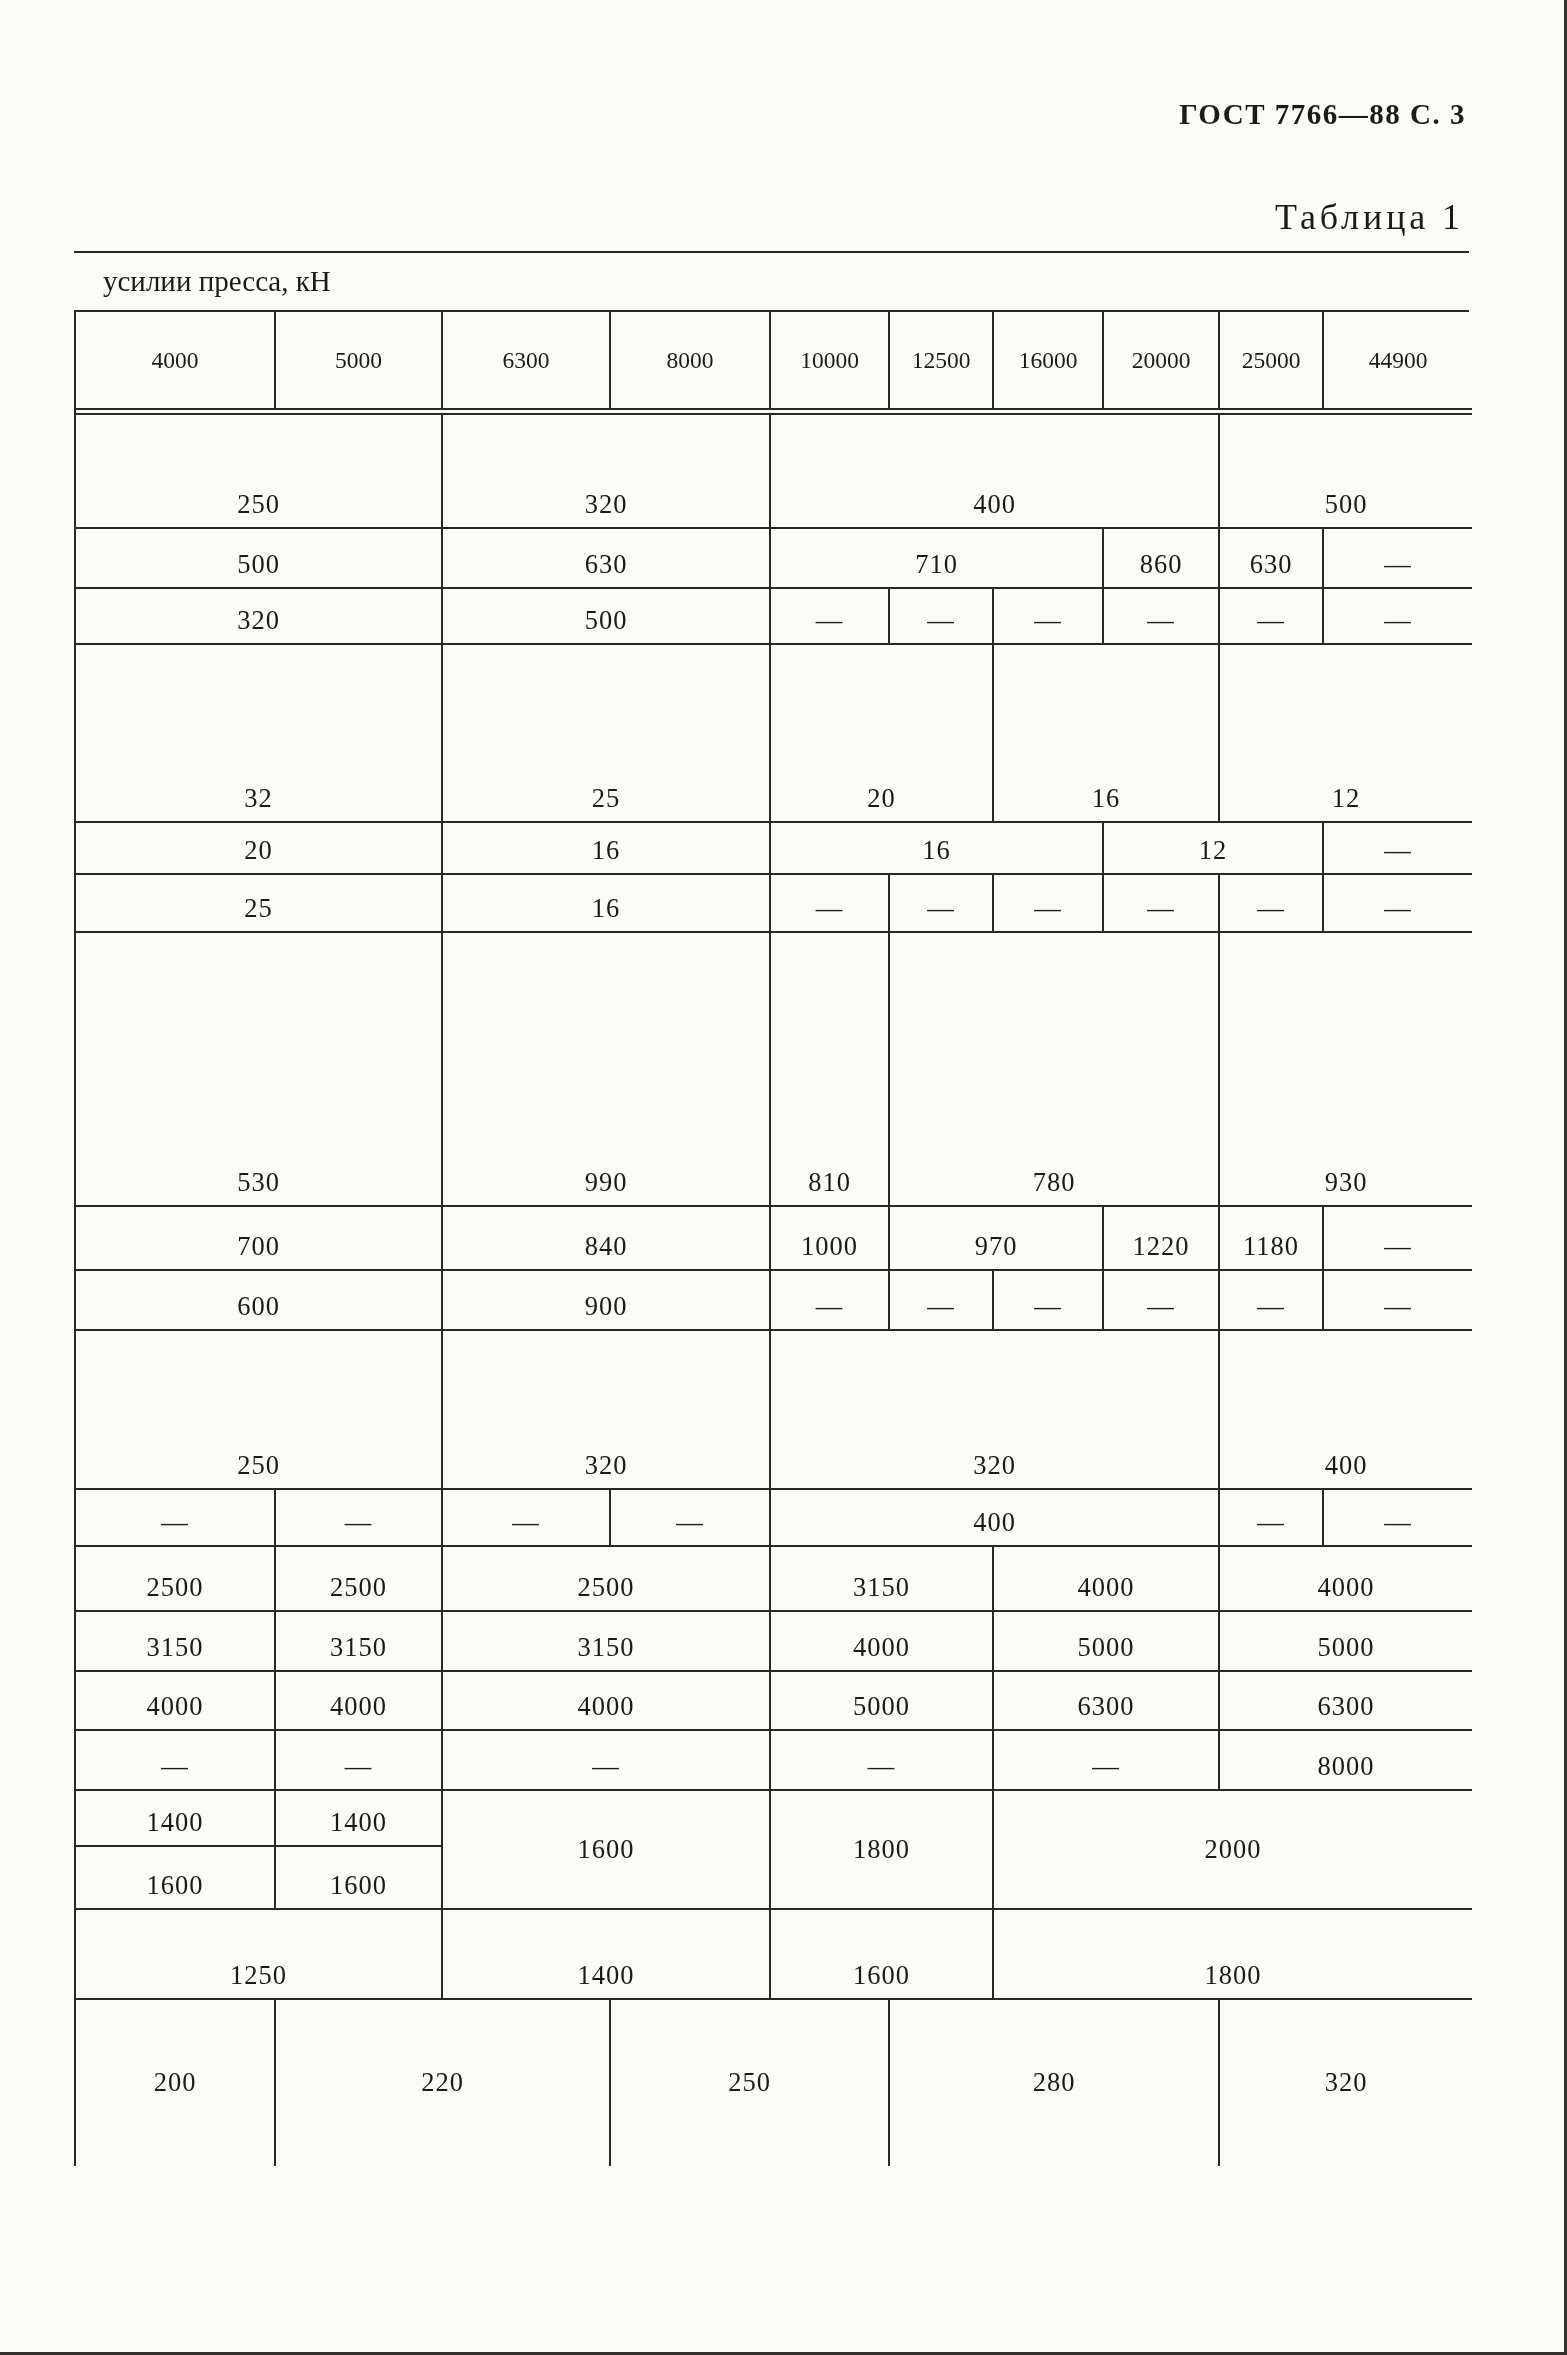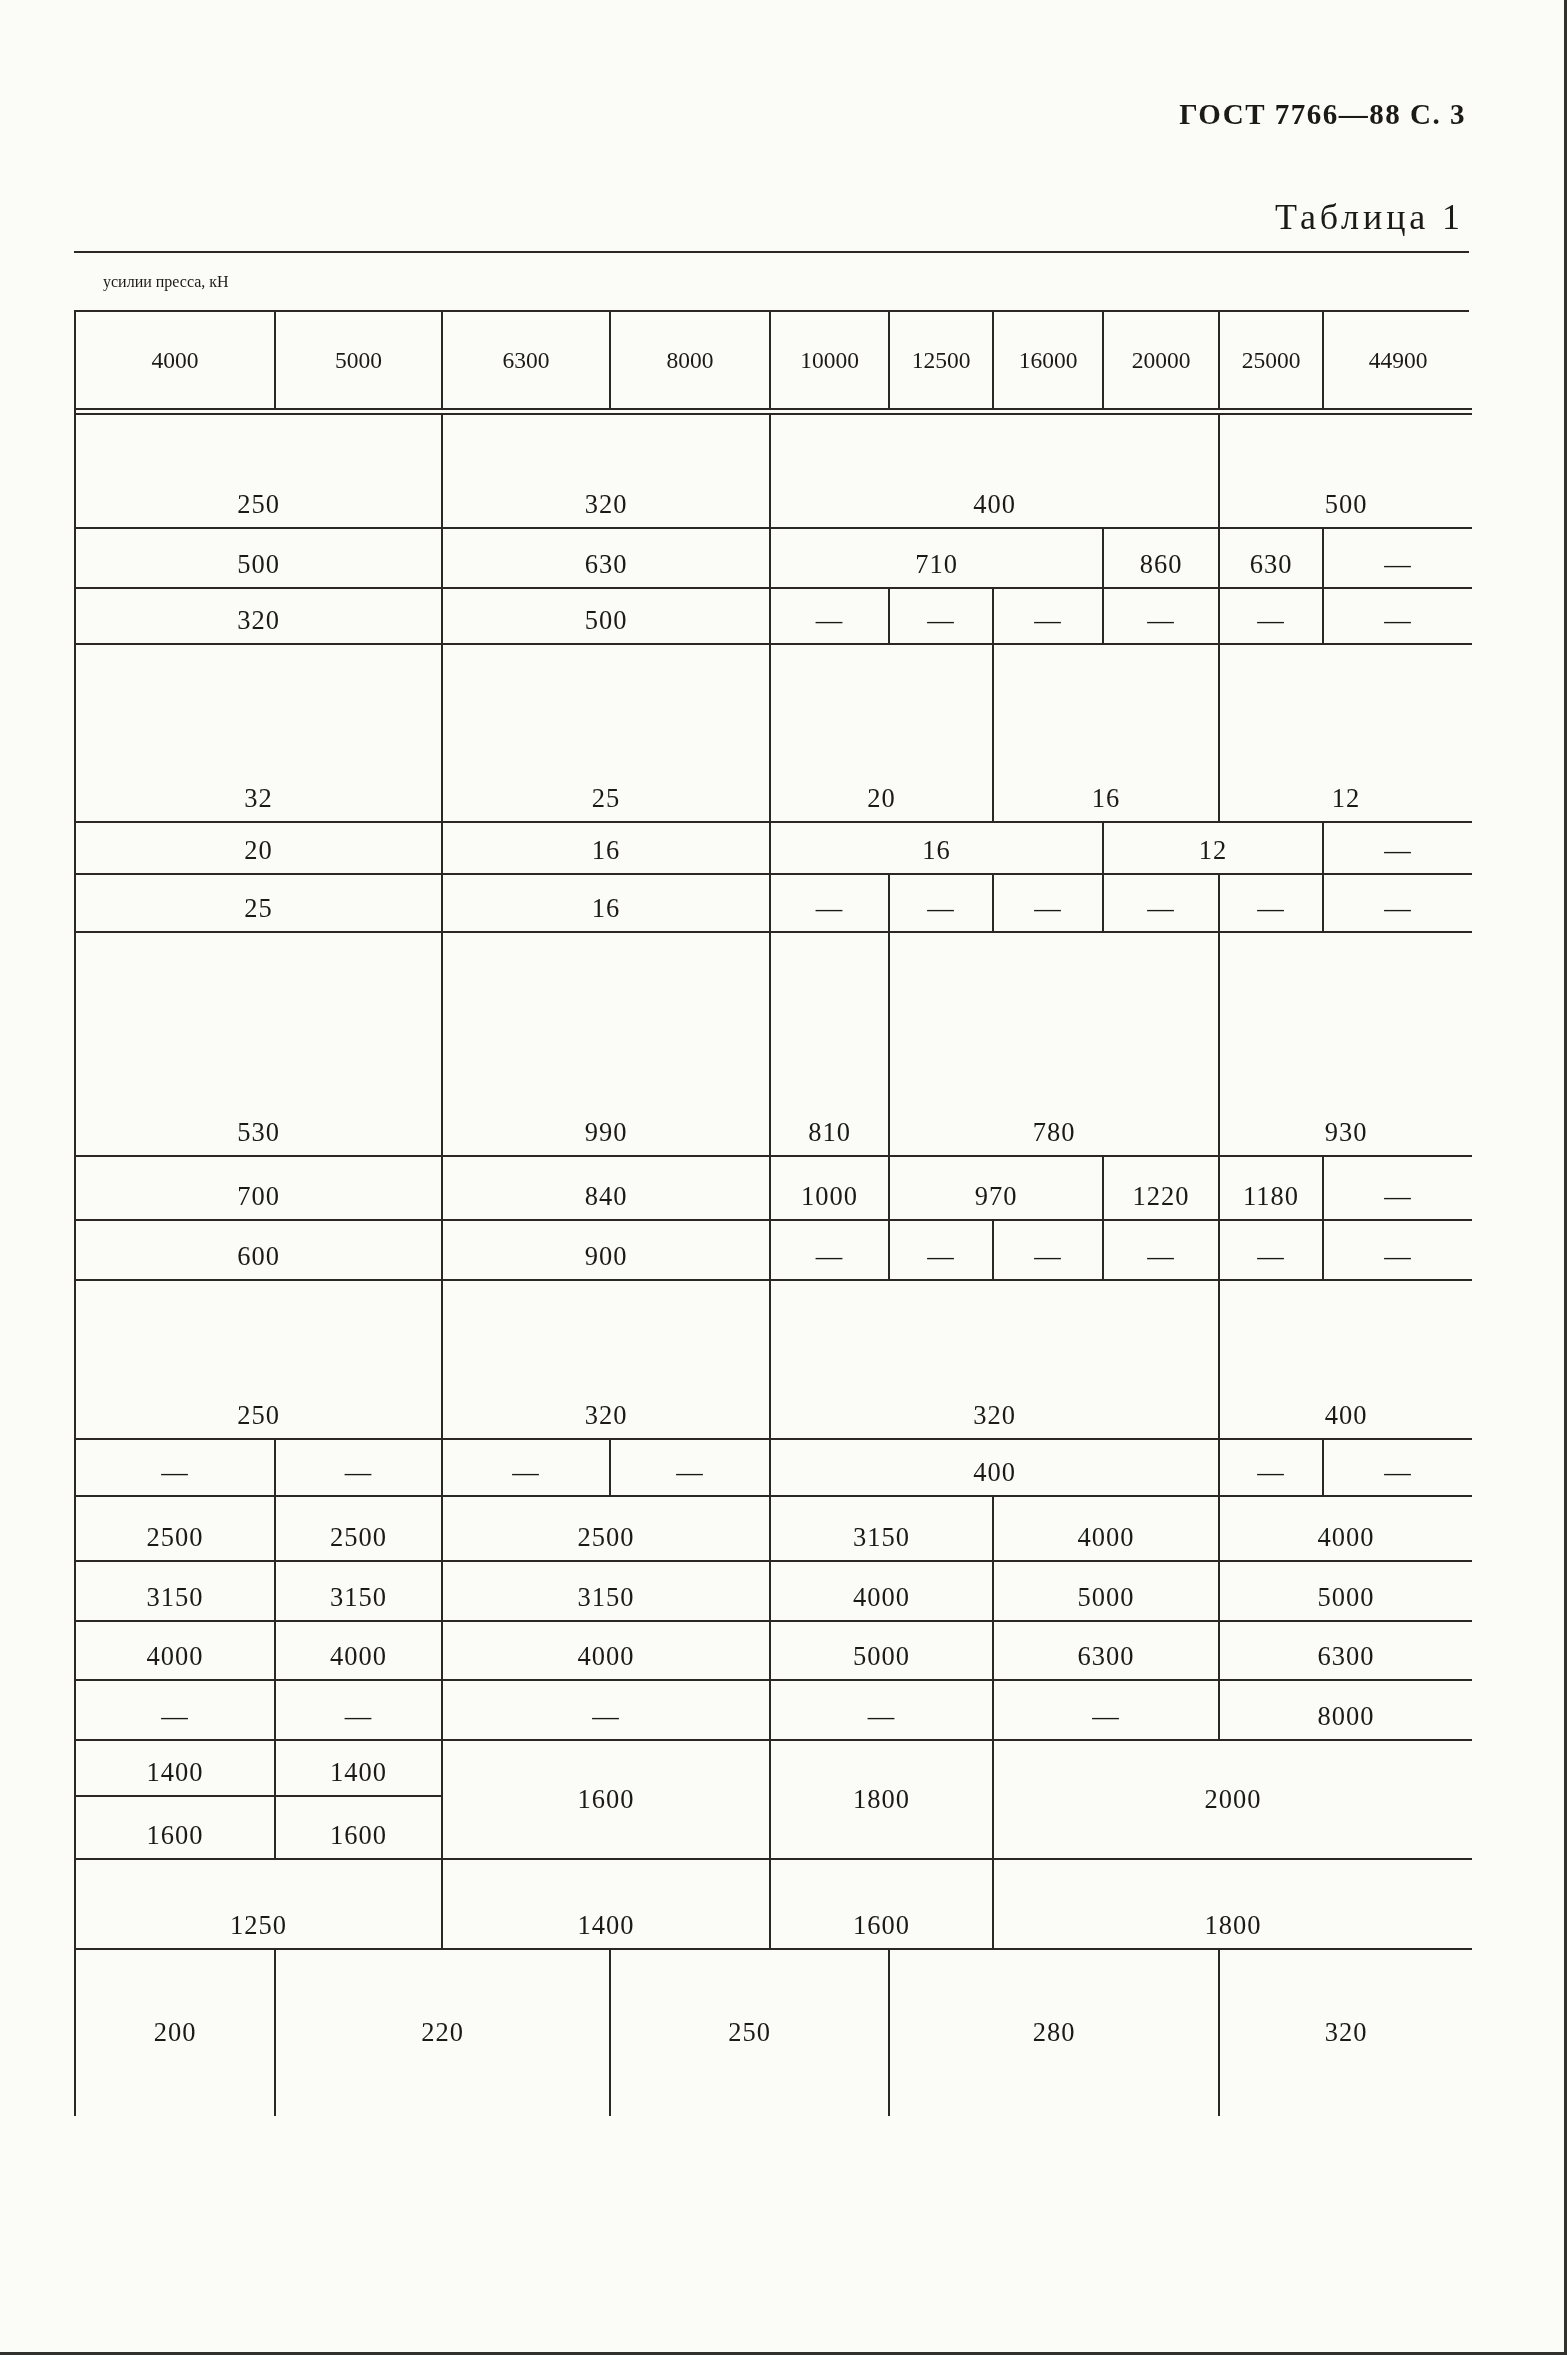--- a/index.html
+++ b/index.html
@@ -20,21 +20,21 @@
     position:absolute;top:98px;right:98px;
     font-size:29px;font-weight:bold;letter-spacing:1.5px;
   }
   .table-caption{
     position:absolute;top:196px;right:100px;
     font-size:36px;letter-spacing:3.9px;
   }
   .table-wrap{position:absolute;left:74px;top:251px;width:1395px;}
   .unit-label{font-size:25.5px;font-weight:bold;padding-left:29px;height:35px;line-height:31px;}
   .hrule{height:2px;background:var(--line,#2b2823);}
-  .group-header{font-size:16px;padding-left:29px;height:57px;line-height:57px;}
+  .group-header{font-size:29px;padding-left:29px;height:57px;line-height:57px;}
   table{border-collapse:collapse;table-layout:fixed;width:1395px;}
   th{
     font-size:23.5px;font-weight:normal;text-align:center;vertical-align:middle;
     height:94px;border-left:2px solid var(--line,#2b2823);
   }
   tr.dblrule td{height:2.9px;border-top:2px solid var(--line,#2b2823);border-bottom:2px solid var(--line,#2b2823);padding:0;}
   tbody td{
     border-left:2px solid var(--line,#2b2823);
     border-bottom:2px solid var(--line,#2b2823);
     text-align:center;vertical-align:bottom;
@@ -132,21 +132,21 @@
           <tr style="height: 58px;">
             <td colspan="2">25</td>
             <td colspan="2">16</td>
             <td>—</td>
             <td>—</td>
             <td>—</td>
             <td>—</td>
             <td>—</td>
             <td>—</td>
           </tr>
-          <tr style="height: 224px;">
+          <tr style="height: 274px;">
             <td colspan="2">530</td>
             <td colspan="2">990</td>
             <td>810</td>
             <td colspan="3">780</td>
             <td colspan="2">930</td>
           </tr>
           <tr style="height: 64px;">
             <td colspan="2">700</td>
             <td colspan="2">840</td>
             <td>1000</td>

